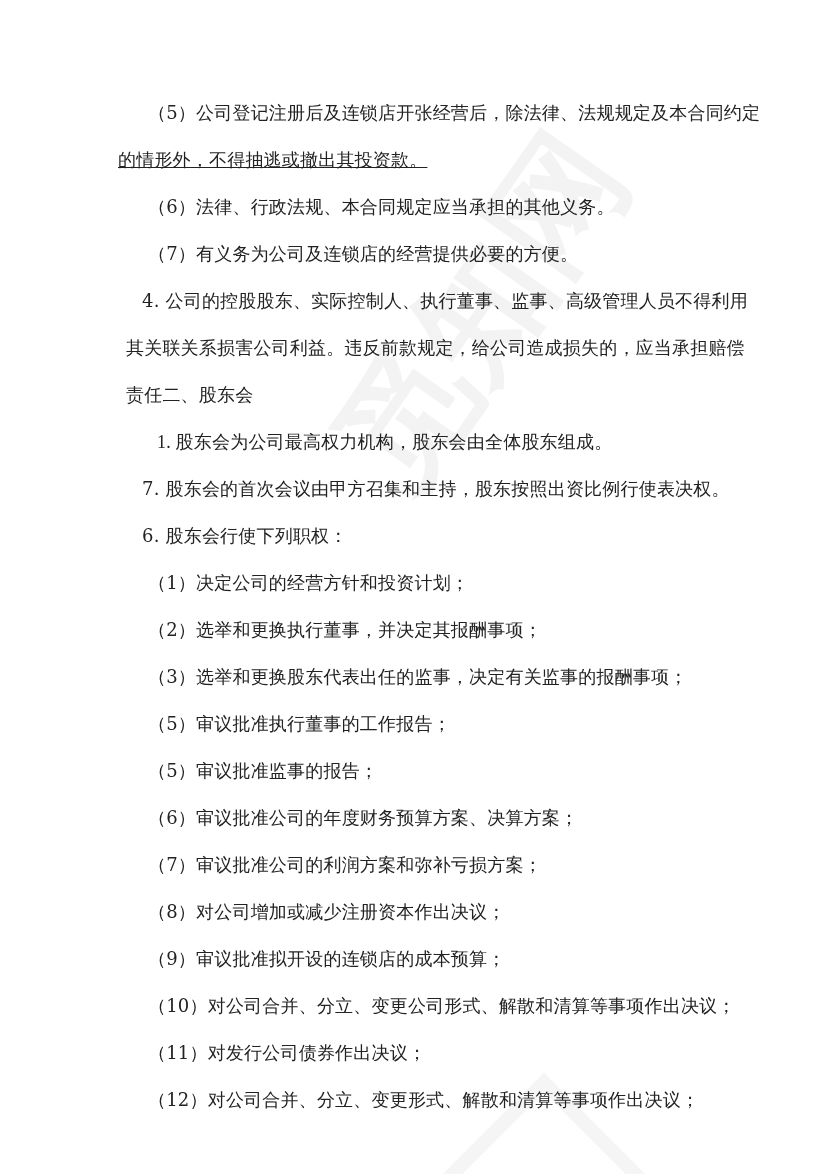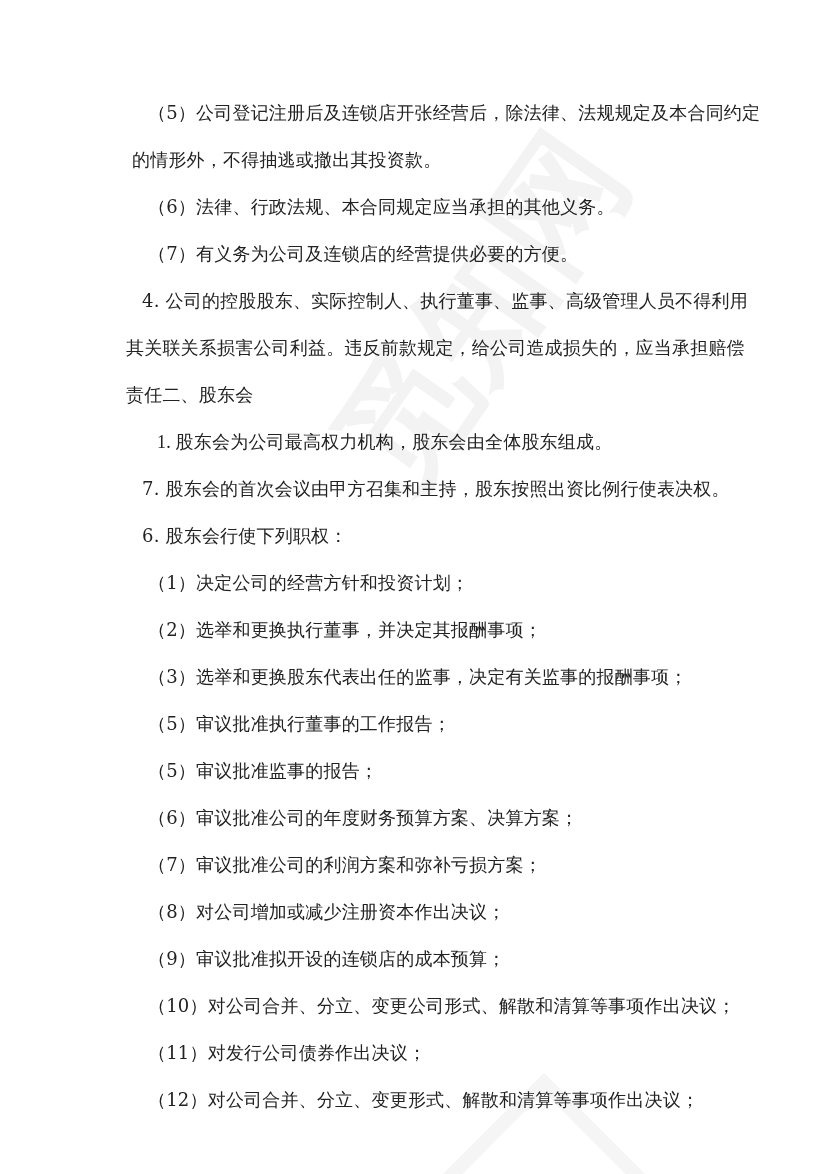--- a/index.html
+++ b/index.html
@@ -15,21 +15,21 @@
 </style>
 </head>
 <body>
 
 <div class="page">
   <div class="watermark wm1">觅知网</div>
   <div class="watermark wm2"></div>
 
   <div id="lines">
       <div class="line" style="left: 148px; top: 102px;">（5）公司登记注册后及连锁店开张经营后，除法律、法规规定及本合同约定</div>
-      <div class="line" style="left: 132px; top: 149px;">的情形外，不得抽逃或撤出其投资款。</div>
+      <div class="line" style="left: 118px; top: 149px; text-decoration: underline;">的情形外，不得抽逃或撤出其投资款。</div>
       <div class="line" style="left: 148px; top: 196px; text-align: center;">（6）法律、行政法规、本合同规定应当承担的其他义务。</div>
       <div class="line" style="left: 148px; top: 243px;">（7）有义务为公司及连锁店的经营提供必要的方便。</div>
       <div class="line" style="left: 142px; top: 290px;">4. 公司的控股股东、实际控制人、执行董事、监事、高级管理人员不得利用</div>
       <div class="line" style="left: 126px; top: 337px;">其关联关系损害公司利益。违反前款规定，给公司造成损失的，应当承担赔偿</div>
       <div class="line" style="left: 126px; top: 384px;">责任二、股东会</div>
       <div class="line" style="left: 157px; top: 431px; font-family: Liberation Serif, serif;">1. 股东会为公司最高权力机构，股东会由全体股东组成。</div>
       <div class="line" style="left: 142px; top: 478px;">7. 股东会的首次会议由甲方召集和主持，股东按照出资比例行使表决权。</div>
       <div class="line" style="left: 142px; top: 525px;">6. 股东会行使下列职权：</div>
       <div class="line" style="left: 148px; top: 572px;">（1）决定公司的经营方针和投资计划；</div>
       <div class="line" style="left: 148px; top: 619px; text-align: right;">（2）选举和更换执行董事，并决定其报酬事项；</div>

